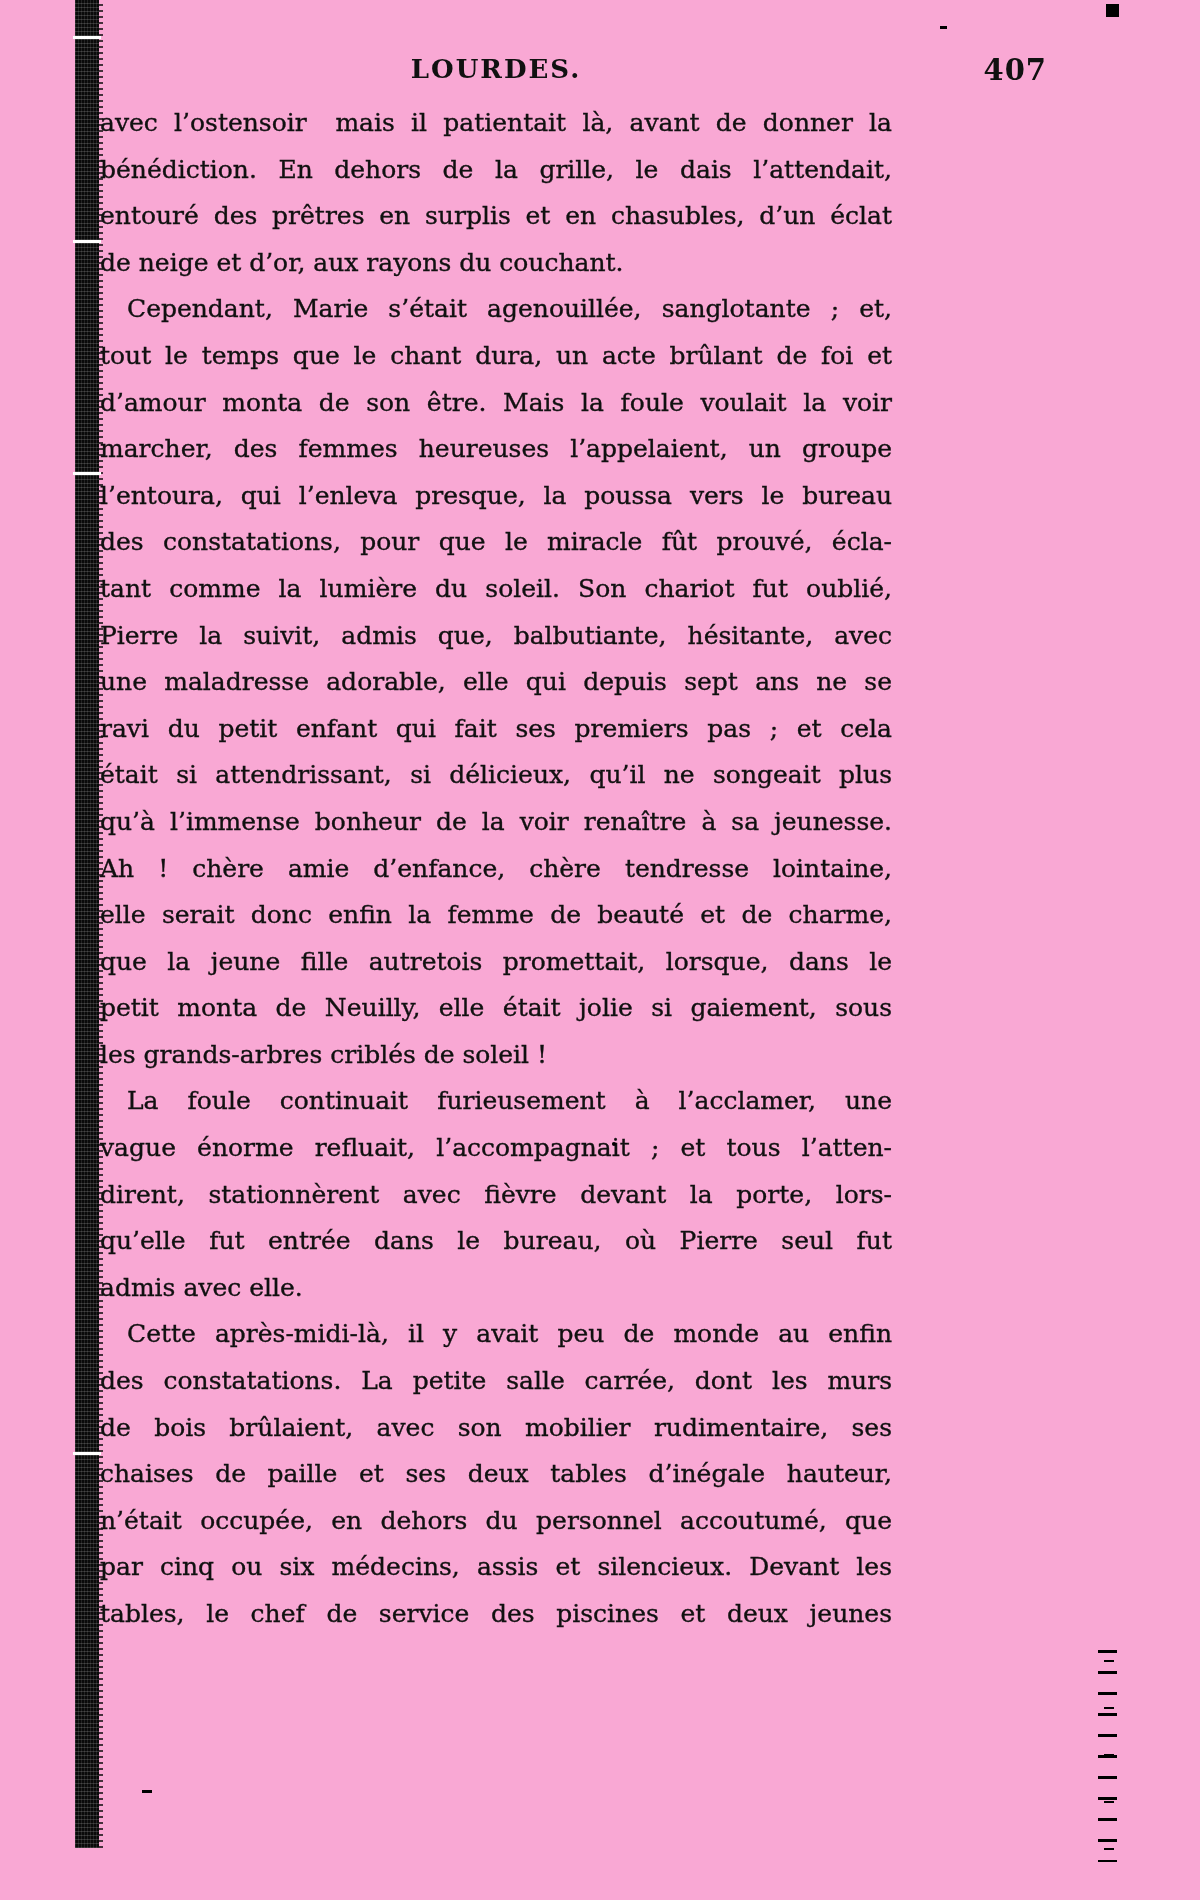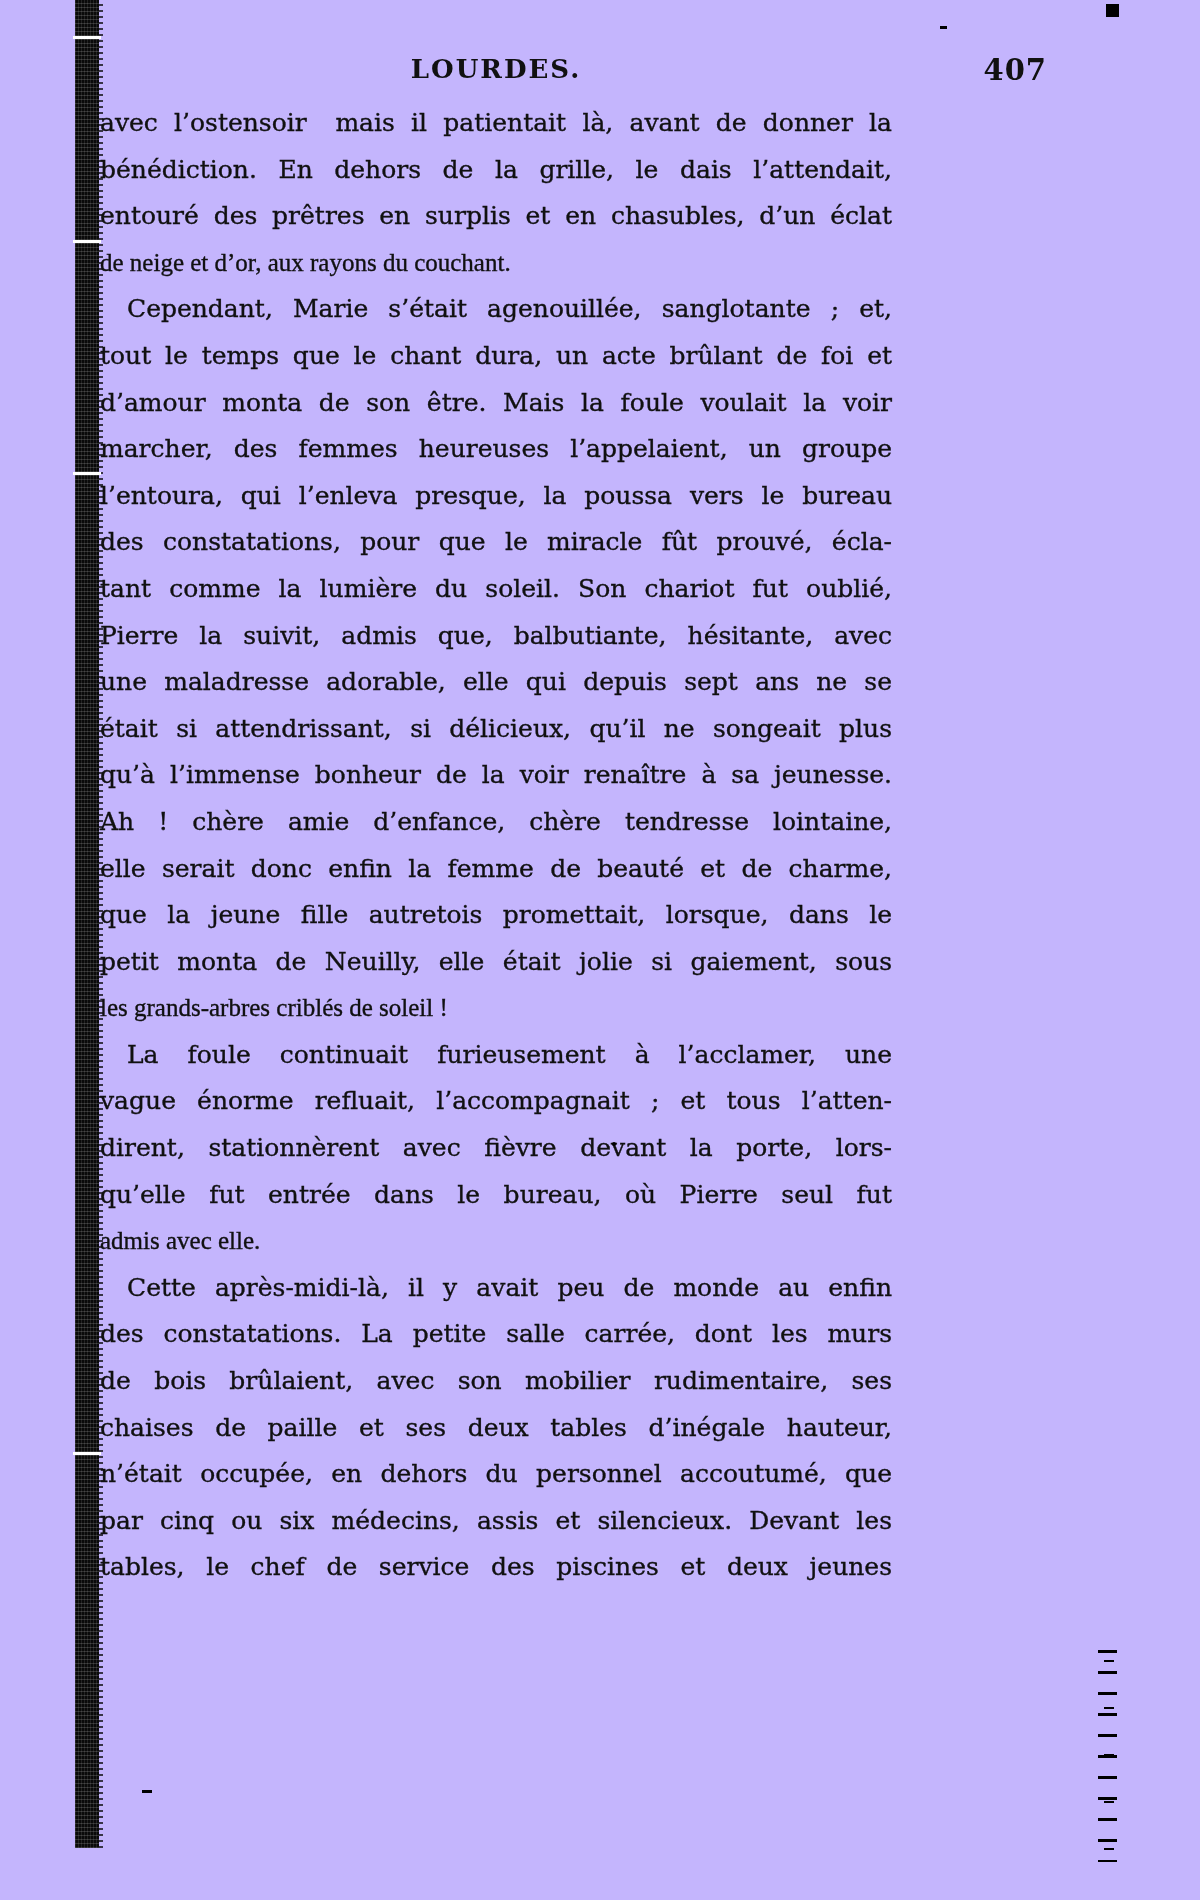--- a/index.html
+++ b/index.html
@@ -1,18 +1,18 @@
 <!DOCTYPE html>
 <html><head>
 <meta charset="utf-8">
 <style>
   html,body { margin:0; padding:0; background:#ffffff; }
   .sheet {
     position:relative; width:1200px; height:1900px;
-    background:#c4b5fd; overflow:hidden;
+    background:#f9a8d4; overflow:hidden;
     font-family:"DejaVu Serif", serif; color:#111111;
   }
   
   .band {
     position:absolute; left:75px; top:0; width:24px; height:1848px;
     background-color:#0a0a0a;
     background-image:
       repeating-linear-gradient(0deg, rgba(255,255,255,0.16) 0 1px, transparent 1px 4px),
       repeating-linear-gradient(90deg, rgba(255,255,255,0.10) 0 1px, transparent 1px 3px);
   }
@@ -33,21 +33,21 @@
   }
 
   .text-column {
     position:absolute; top:100px; left:100px; width:792px;
     font-size:25px; line-height:46.6px;
   }
   .line {
     text-align:justify; text-align-last:justify;
     -webkit-text-stroke:0.35px #111111;
   }
-  .line.last { text-align-last:left;font-family:Liberation Serif, serif; }
+  .line.last { text-align-last:left; }
   .line.indent { text-indent:27px; }
 
   
   .corner-square { position:absolute; left:1106px; top:4px; width:13px; height:13px; background:#000; }
   .right-dashes {
     position:absolute; left:1098px; top:1650px; width:19px; height:212px;
     background:repeating-linear-gradient(180deg, #000 0 3px, transparent 3px 21px);
   }
   .right-dashes2 {
     position:absolute; left:1104px; top:1660px; width:10px; height:200px;
@@ -82,20 +82,21 @@
       <div>
         <div class="line indent">Cependant, Marie s’était agenouillée, sanglotante ; et,</div>
         <div class="line">tout le temps que le chant dura, un acte brûlant de foi et</div>
         <div class="line">d’amour monta de son être. Mais la foule voulait la voir</div>
         <div class="line">marcher, des femmes heureuses l’appelaient, un groupe</div>
         <div class="line">l’entoura, qui l’enleva presque, la poussa vers le bureau</div>
         <div class="line">des constatations, pour que le miracle fût prouvé, écla-</div>
         <div class="line">tant comme la lumière du soleil. Son chariot fut oublié,</div>
         <div class="line">Pierre la suivit, admis que, balbutiante, hésitante, avec</div>
         <div class="line">une maladresse adorable, elle qui depuis sept ans ne se</div>
+        <div class="line">ravi du petit enfant qui fait ses premiers pas ; et cela</div>
         <div class="line">était si attendrissant, si délicieux, qu’il ne songeait plus</div>
         <div class="line">qu’à l’immense bonheur de la voir renаître à sa jeunesse.</div>
         <div class="line">Ah ! chère amie d’enfance, chère tendresse lointaine,</div>
         <div class="line">elle serait donc enfin la femme de beauté et de charme,</div>
         <div class="line">que la jeune fille autretois promettait, lorsque, dans le</div>
         <div class="line">petit monta de Neuilly, elle était jolie si gaiement, sous</div>
         <div class="line last">les grands-arbres criblés de soleil !</div>
       </div>
       <div>
         <div class="line indent">La foule continuait furieusement à l’acclamer, une</div>

